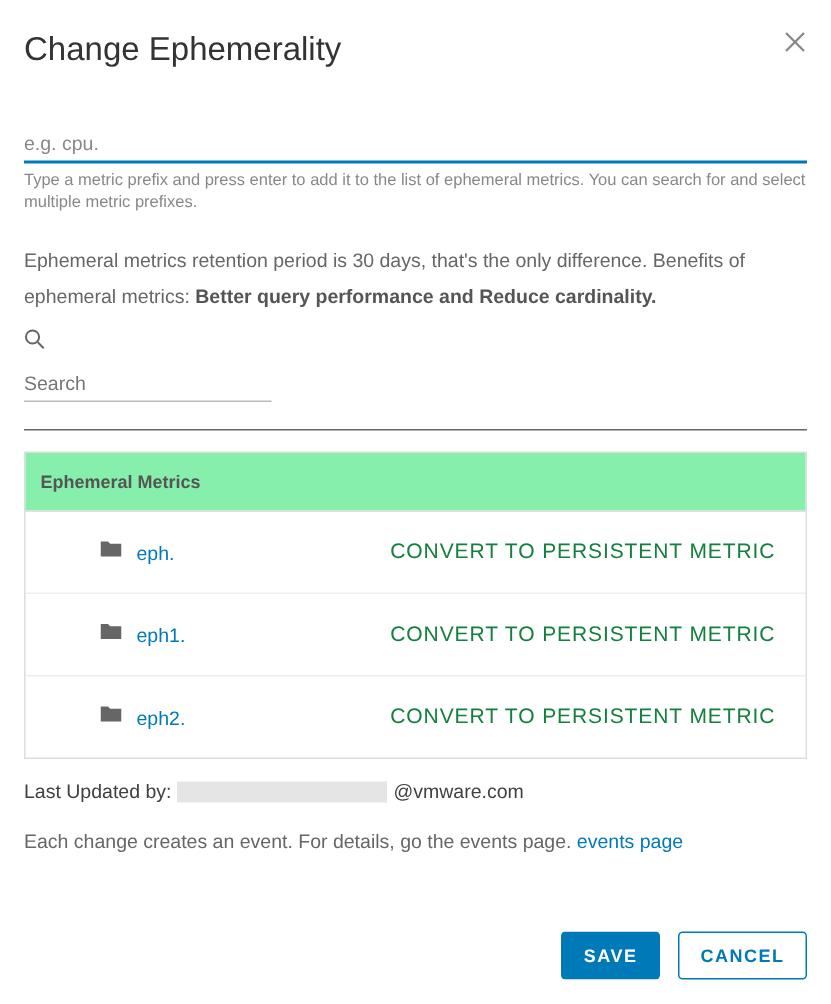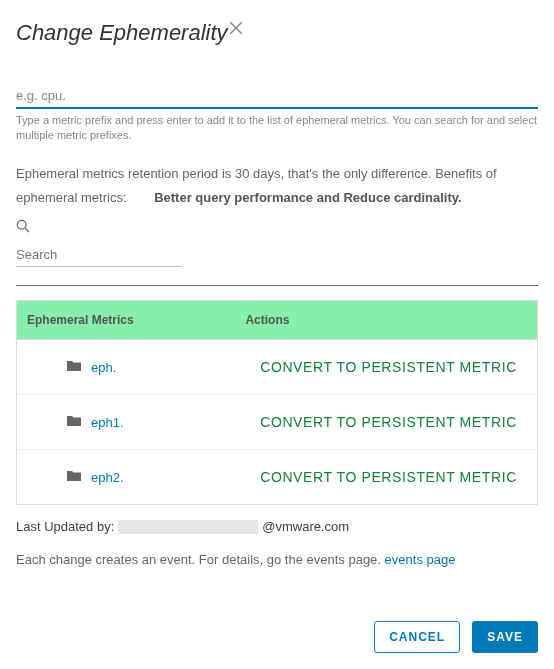--- a/index.html
+++ b/index.html
@@ -5,38 +5,38 @@
   * { box-sizing: border-box; }
   html,body { margin:0; padding:0; }
   body {
     width:554px; height:669px;
     font-family: "Segoe UI", Arial, sans-serif;
     color:#565656;
     background:#fff;
     padding:20px 16px 16px 16px;
     position:relative;
   }
-  .header { display:flex; justify-content:flex-start; align-items:flex-start;font-style:italic; }
+  .header { display:flex; justify-content:space-between; align-items:flex-start; }
   .title { font-size:22px; font-weight:400; color:#333; }
   .close { cursor:pointer; color:#888; font-size:18px; line-height:1; }
   .close svg { width:16px; height:16px; stroke:#888; stroke-width:1.5; }
 
   .field-row { display:flex; margin-top:40px; }
   .field-label { width:230px; font-size:13px; color:#333; font-weight:600; padding-top:2px;}
   .field-input-wrap { flex:1; }
   .prefix-input {
     width:100%; border:none; border-bottom:2px solid #0079b8;
     font-size:13px; padding:2px 0 4px 0; outline:none;
     color:#333; background:transparent;
   }
   .prefix-input::placeholder { color:#888; }
   .helper { font-size:11px; color:#888; line-height:1.4; margin-top:4px; }
 
   .desc { font-size:13px; color:#666; line-height:1.9; margin-top:18px; }
-  .desc b { color:#555; font-weight:600;margin-left:24px; }
+  .desc b { color:#555; font-weight:600; }
 
   .search-icon { margin-top:8px; color:#666; }
   .search-icon svg { width:14px; height:14px; stroke:#666; stroke-width:1.5; fill:none; }
   .search-input {
     display:block; width:165px; border:none; border-bottom:1px solid #bbb;
     font-size:13px; padding:4px 0; margin-top:6px; outline:none; color:#333;
   }
   hr.sep { border:none; border-top:1px solid #666; margin:18px 0 0 0; }
 
   .table {
@@ -102,21 +102,20 @@
       <line x1="10.5" y1="10.5" x2="15" y2="15"></line>
     </svg>
 </div>
 <input class="search-input" type="text" placeholder="Search" style="">
 
 <hr class="sep">
 
 <div class="table">
   <div class="thead">
     <div class="th metrics">Ephemeral Metrics</div>
-    <div class="th actions">Actions</div>
   </div>
 
   <div class="trow">
     <div class="tcell metric">
       <span class="folder-icon">
         <svg viewBox="0 0 14 12">
             <path d="M0 1h5l1.5 1.5H14V11H0z"></path>
           </svg>
       </span>
       <span class="metric-link">eph.</span>
@@ -159,15 +158,15 @@
   <span>Last Updated by:</span>
   <span class="redact"></span>
   <span>@vmware.com</span>
 </div>
 
 <div class="events-note">
   <span>Each change creates an event. For details, go the events page. </span><a>events page</a>
 </div>
 
 <div class="footer">
+  <div class="btn save">SAVE</div>
   <div class="btn cancel">CANCEL</div>
-  <div class="btn save">SAVE</div>
 </div>
 
 </body></html>

